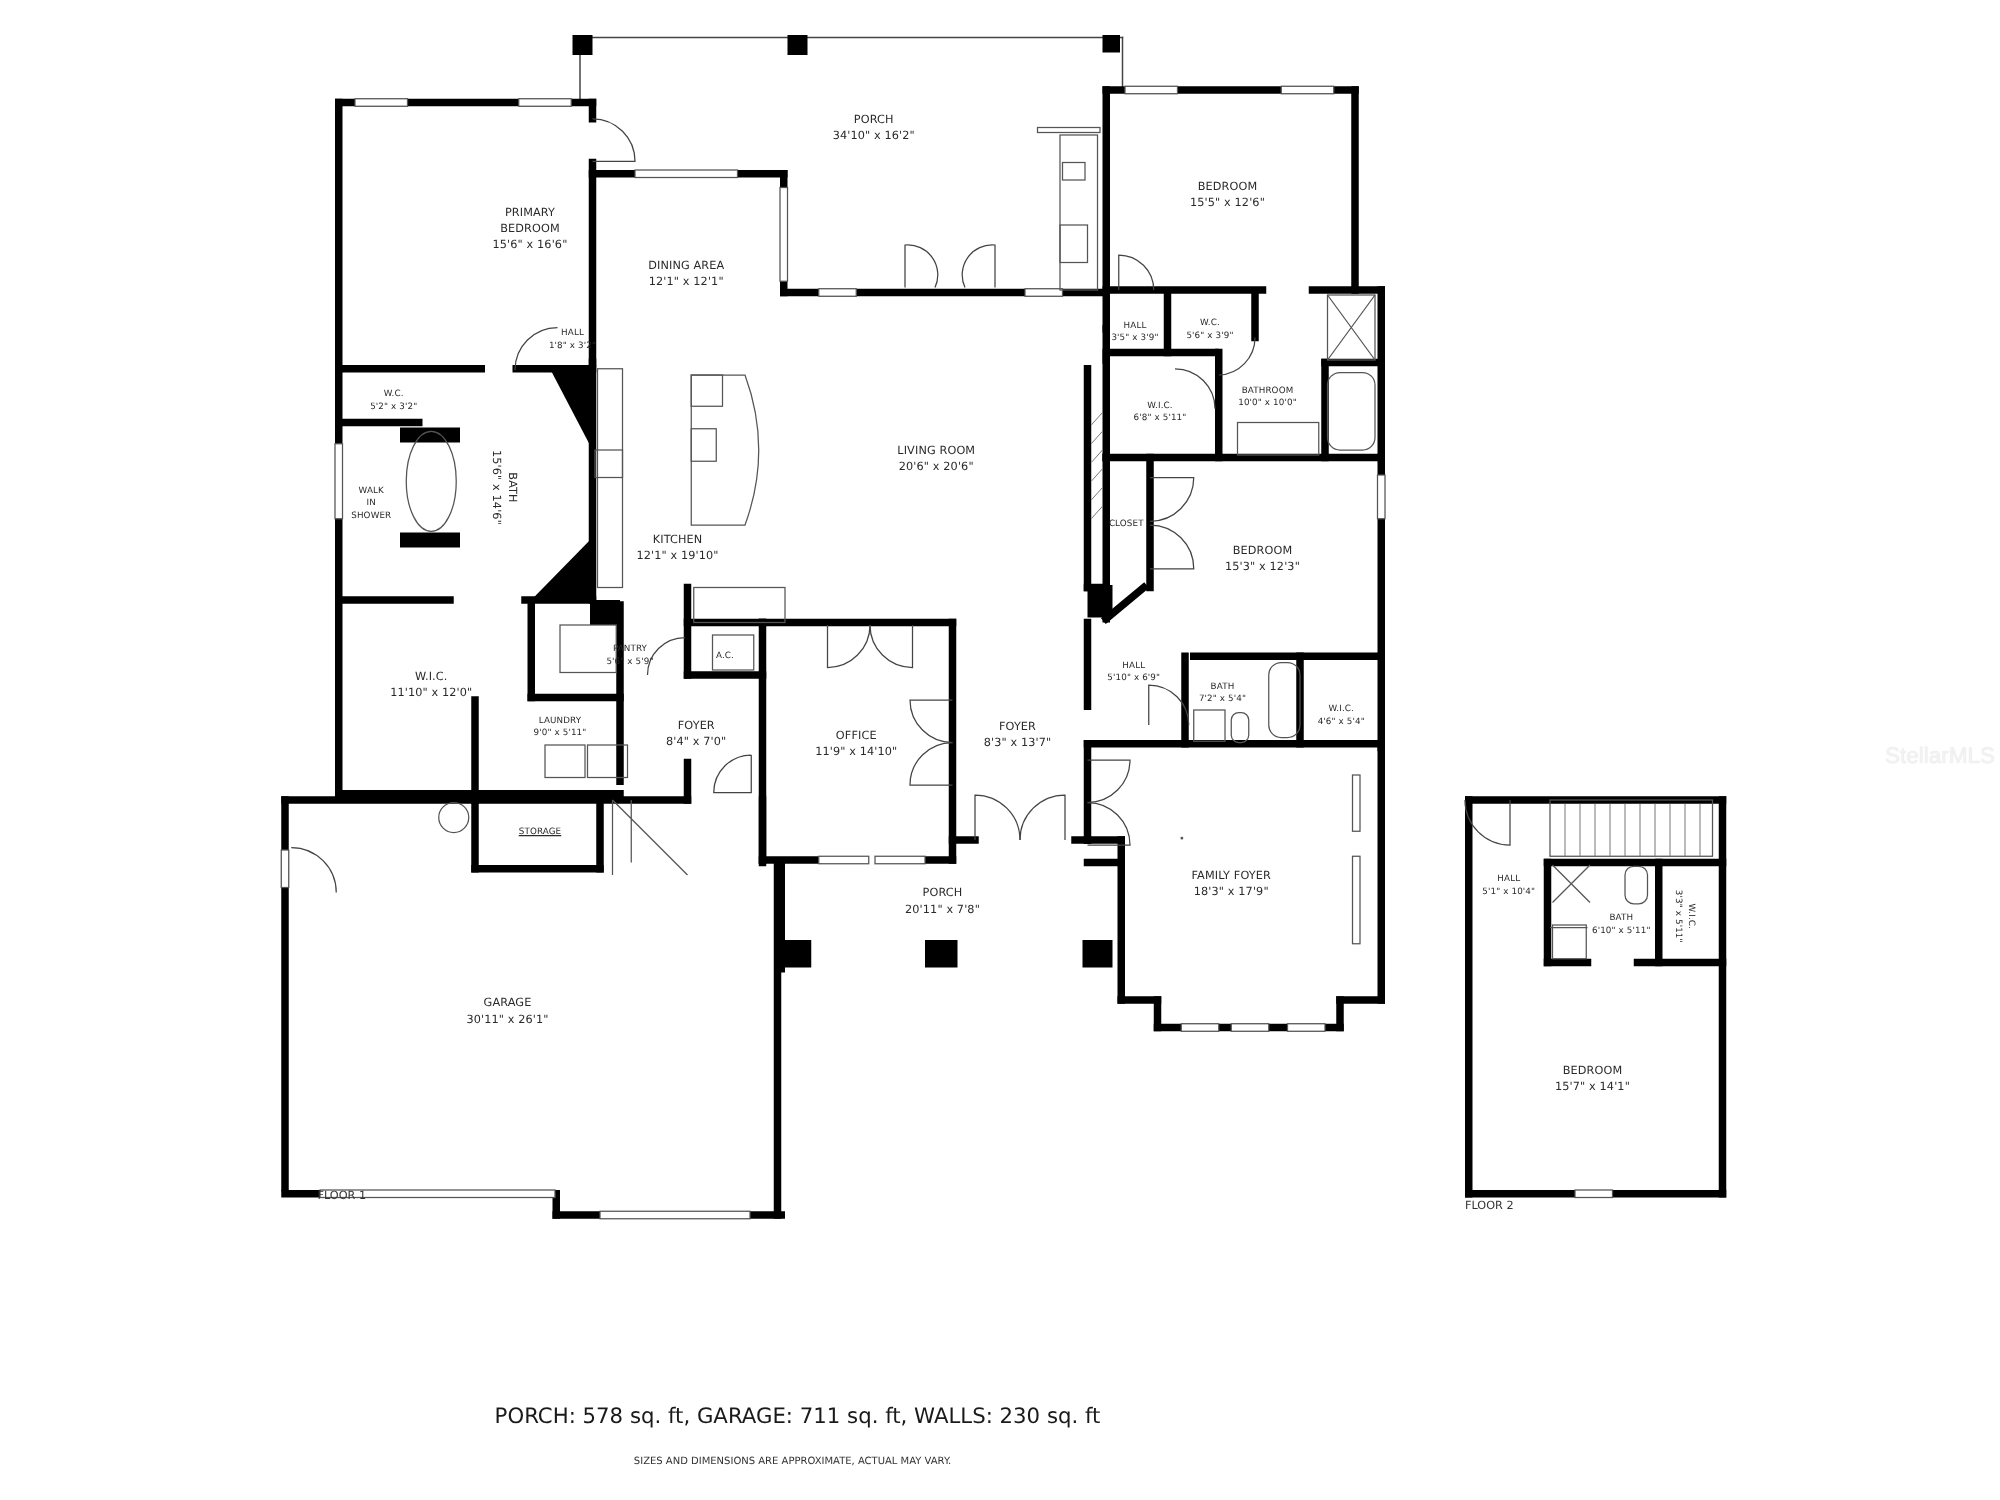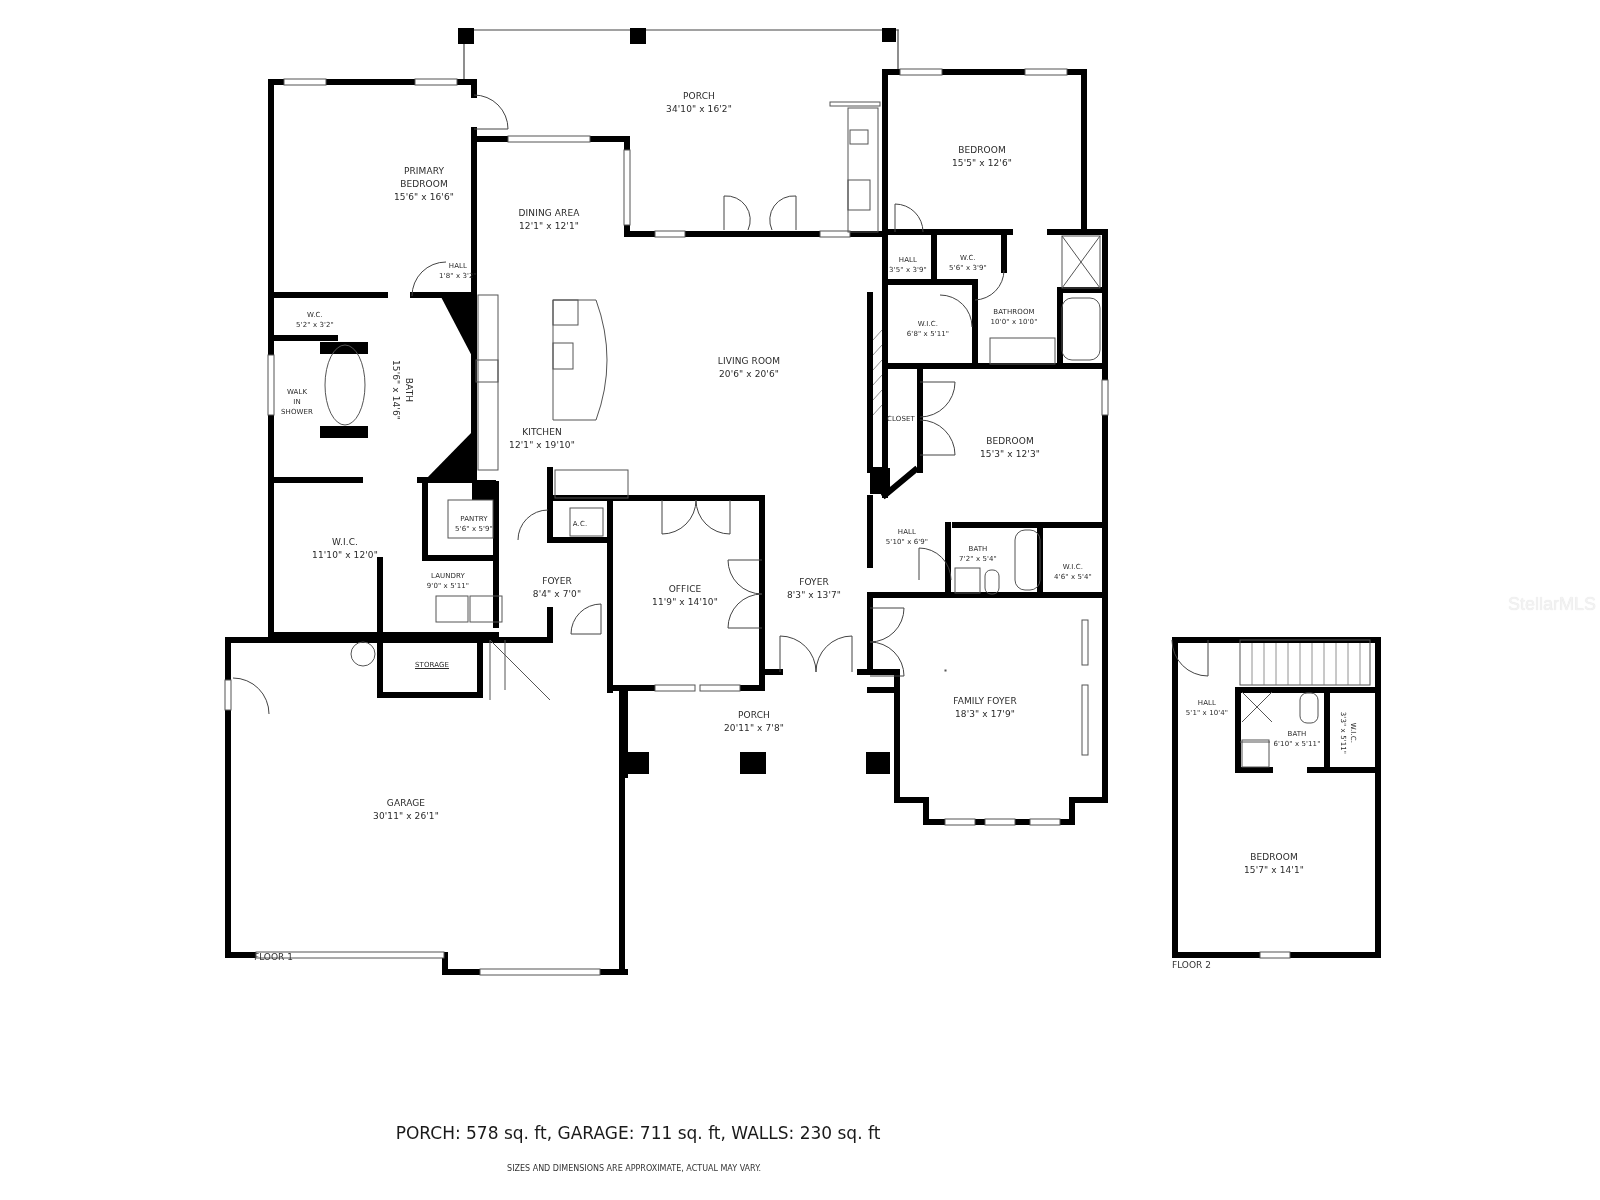--- a/index.html
+++ b/index.html
@@ -317,21 +317,21 @@
   <span>CLOSET</span>
 </div>
 <div class="lbl" style="left:1010px;top:448px;">
   <span>BEDROOM</span>
   <span class="dim">15'3" x 12'3"</span>
 </div>
 <div class="lbl" style="left:345px;top:549px;">
   <span>W.I.C.</span>
   <span class="dim">11'10" x 12'0"</span>
 </div>
-<div class="lbl small" style="left:464px;top:524px;padding-left:20px;">
+<div class="lbl small" style="left:494px;top:524px;padding-left:20px;">
   <span>PANTRY</span>
   <span class="dim">5'6" x 5'9"</span>
 </div>
 <div class="lbl small" style="left:580px;top:524px;">
   <span>A.C.</span>
 </div>
 <div class="lbl small" style="left:448px;top:581px;">
   <span>LAUNDRY</span>
   <span class="dim">9'0" x 5'11"</span>
 </div>

